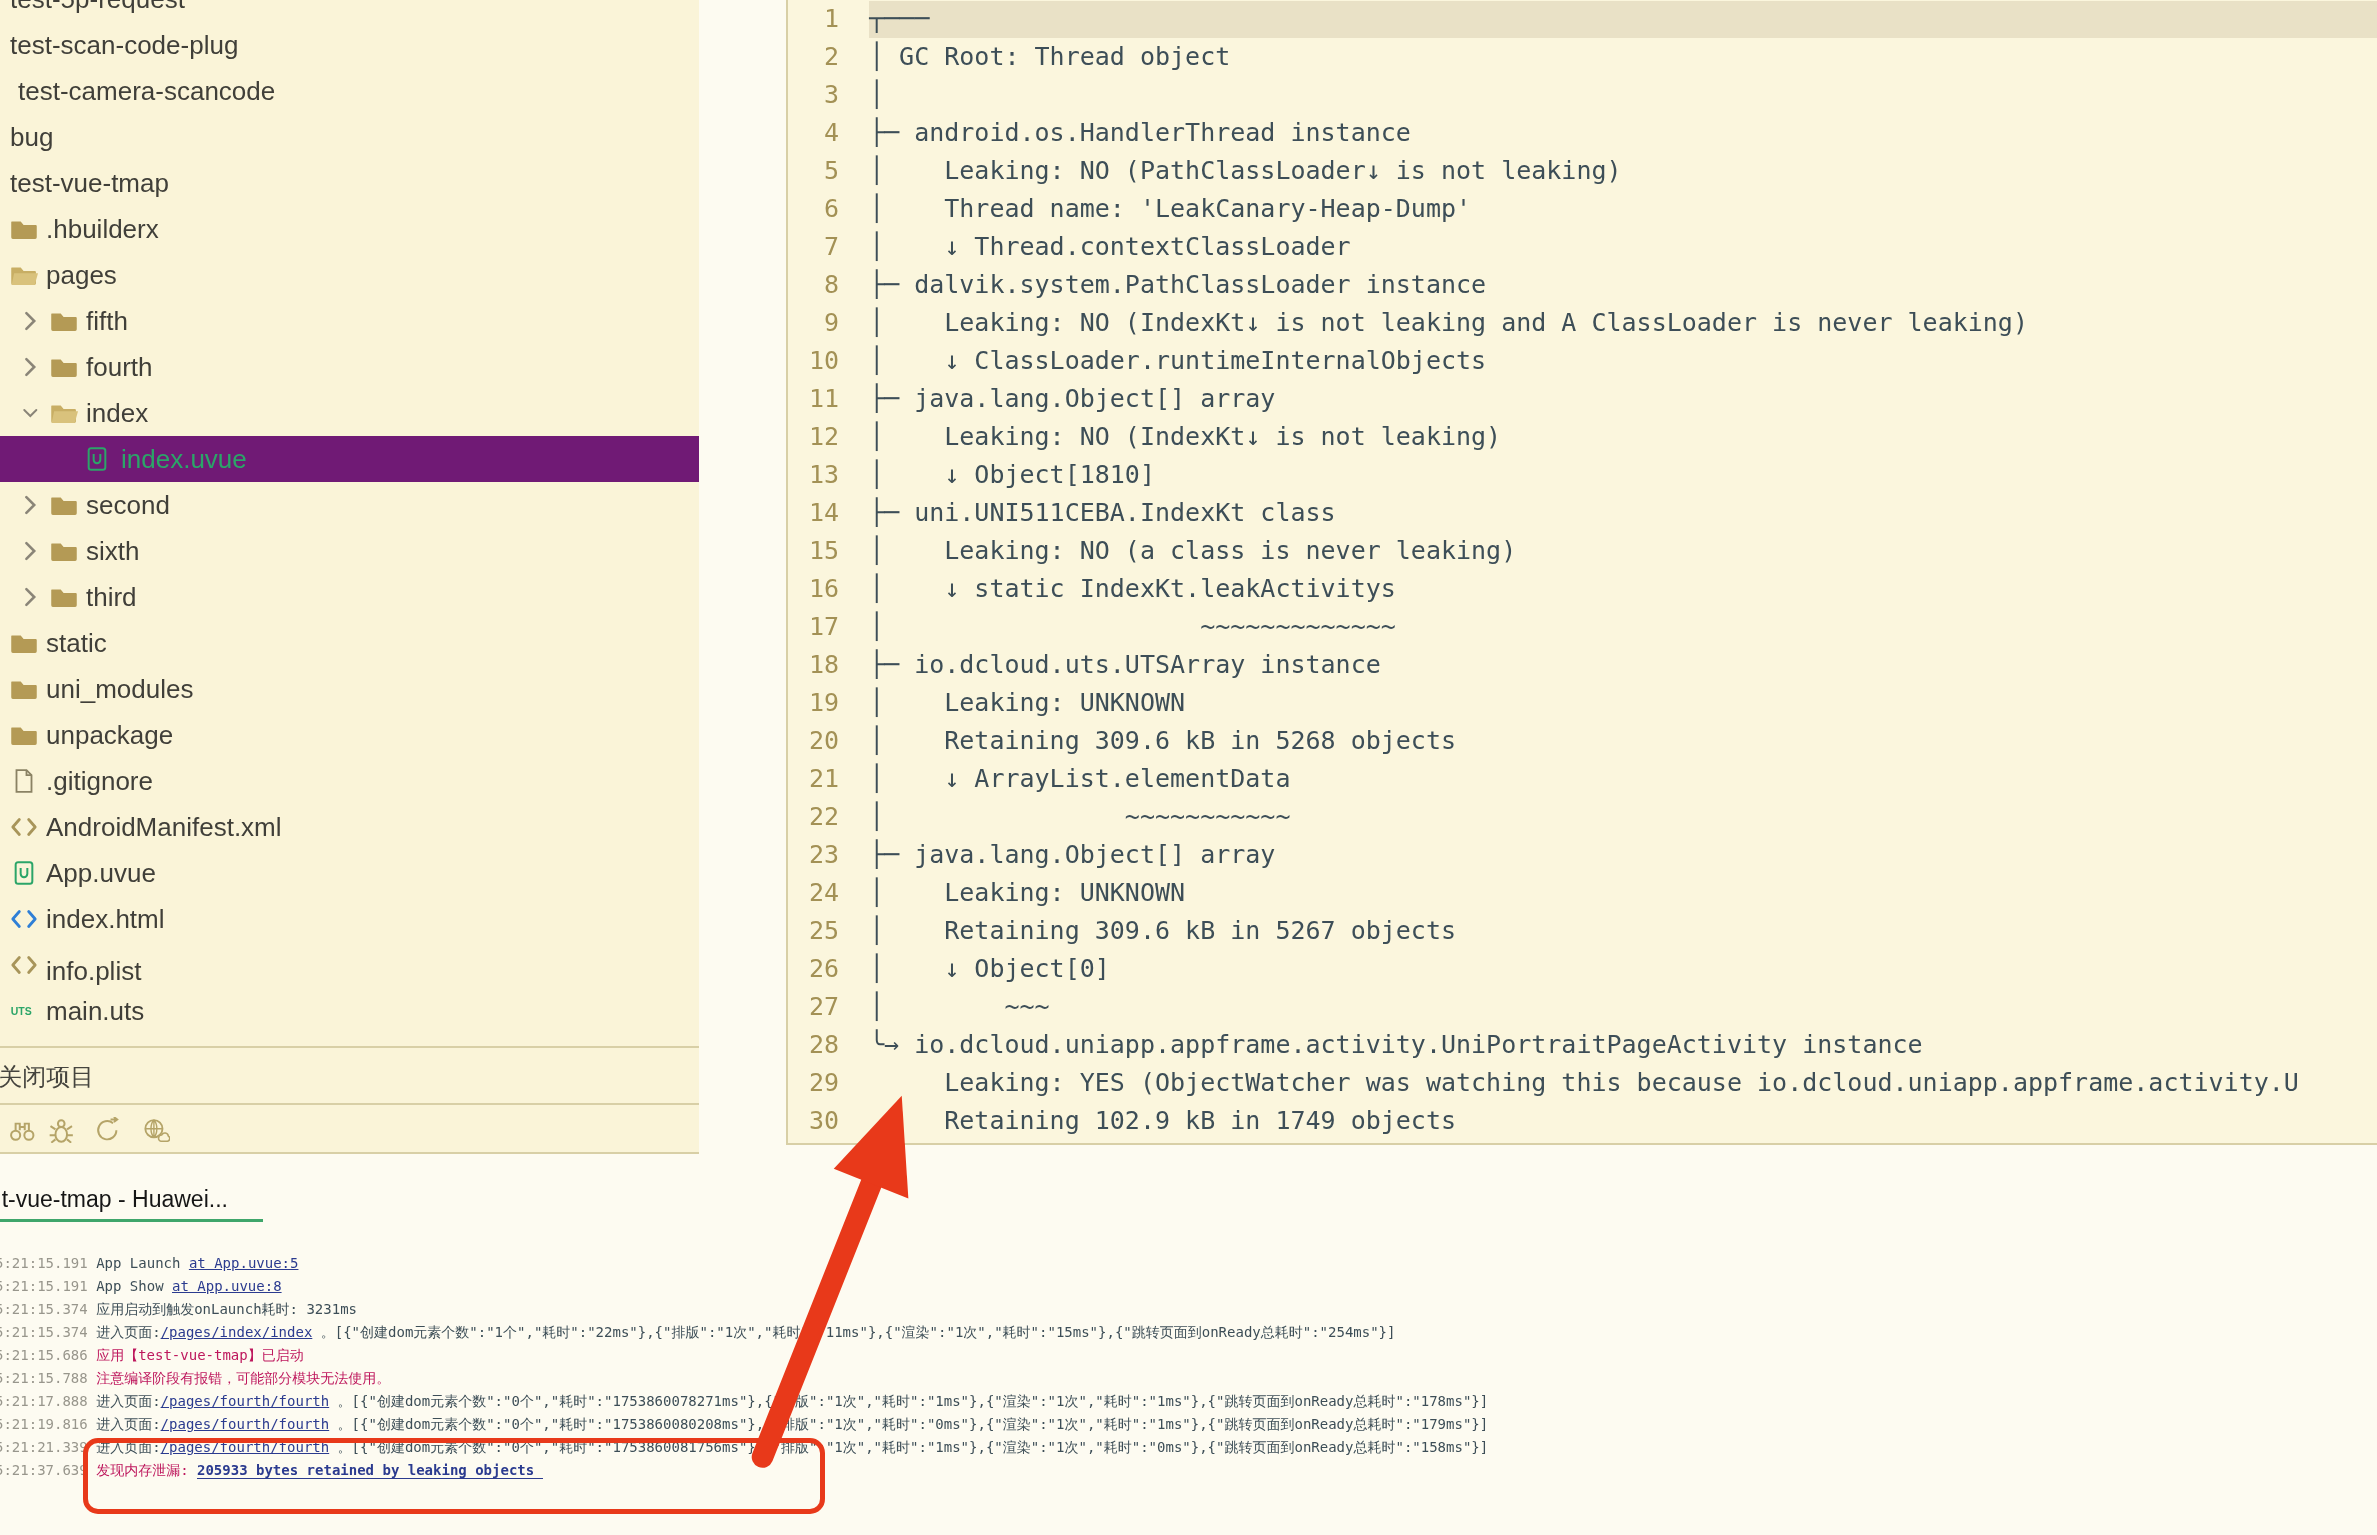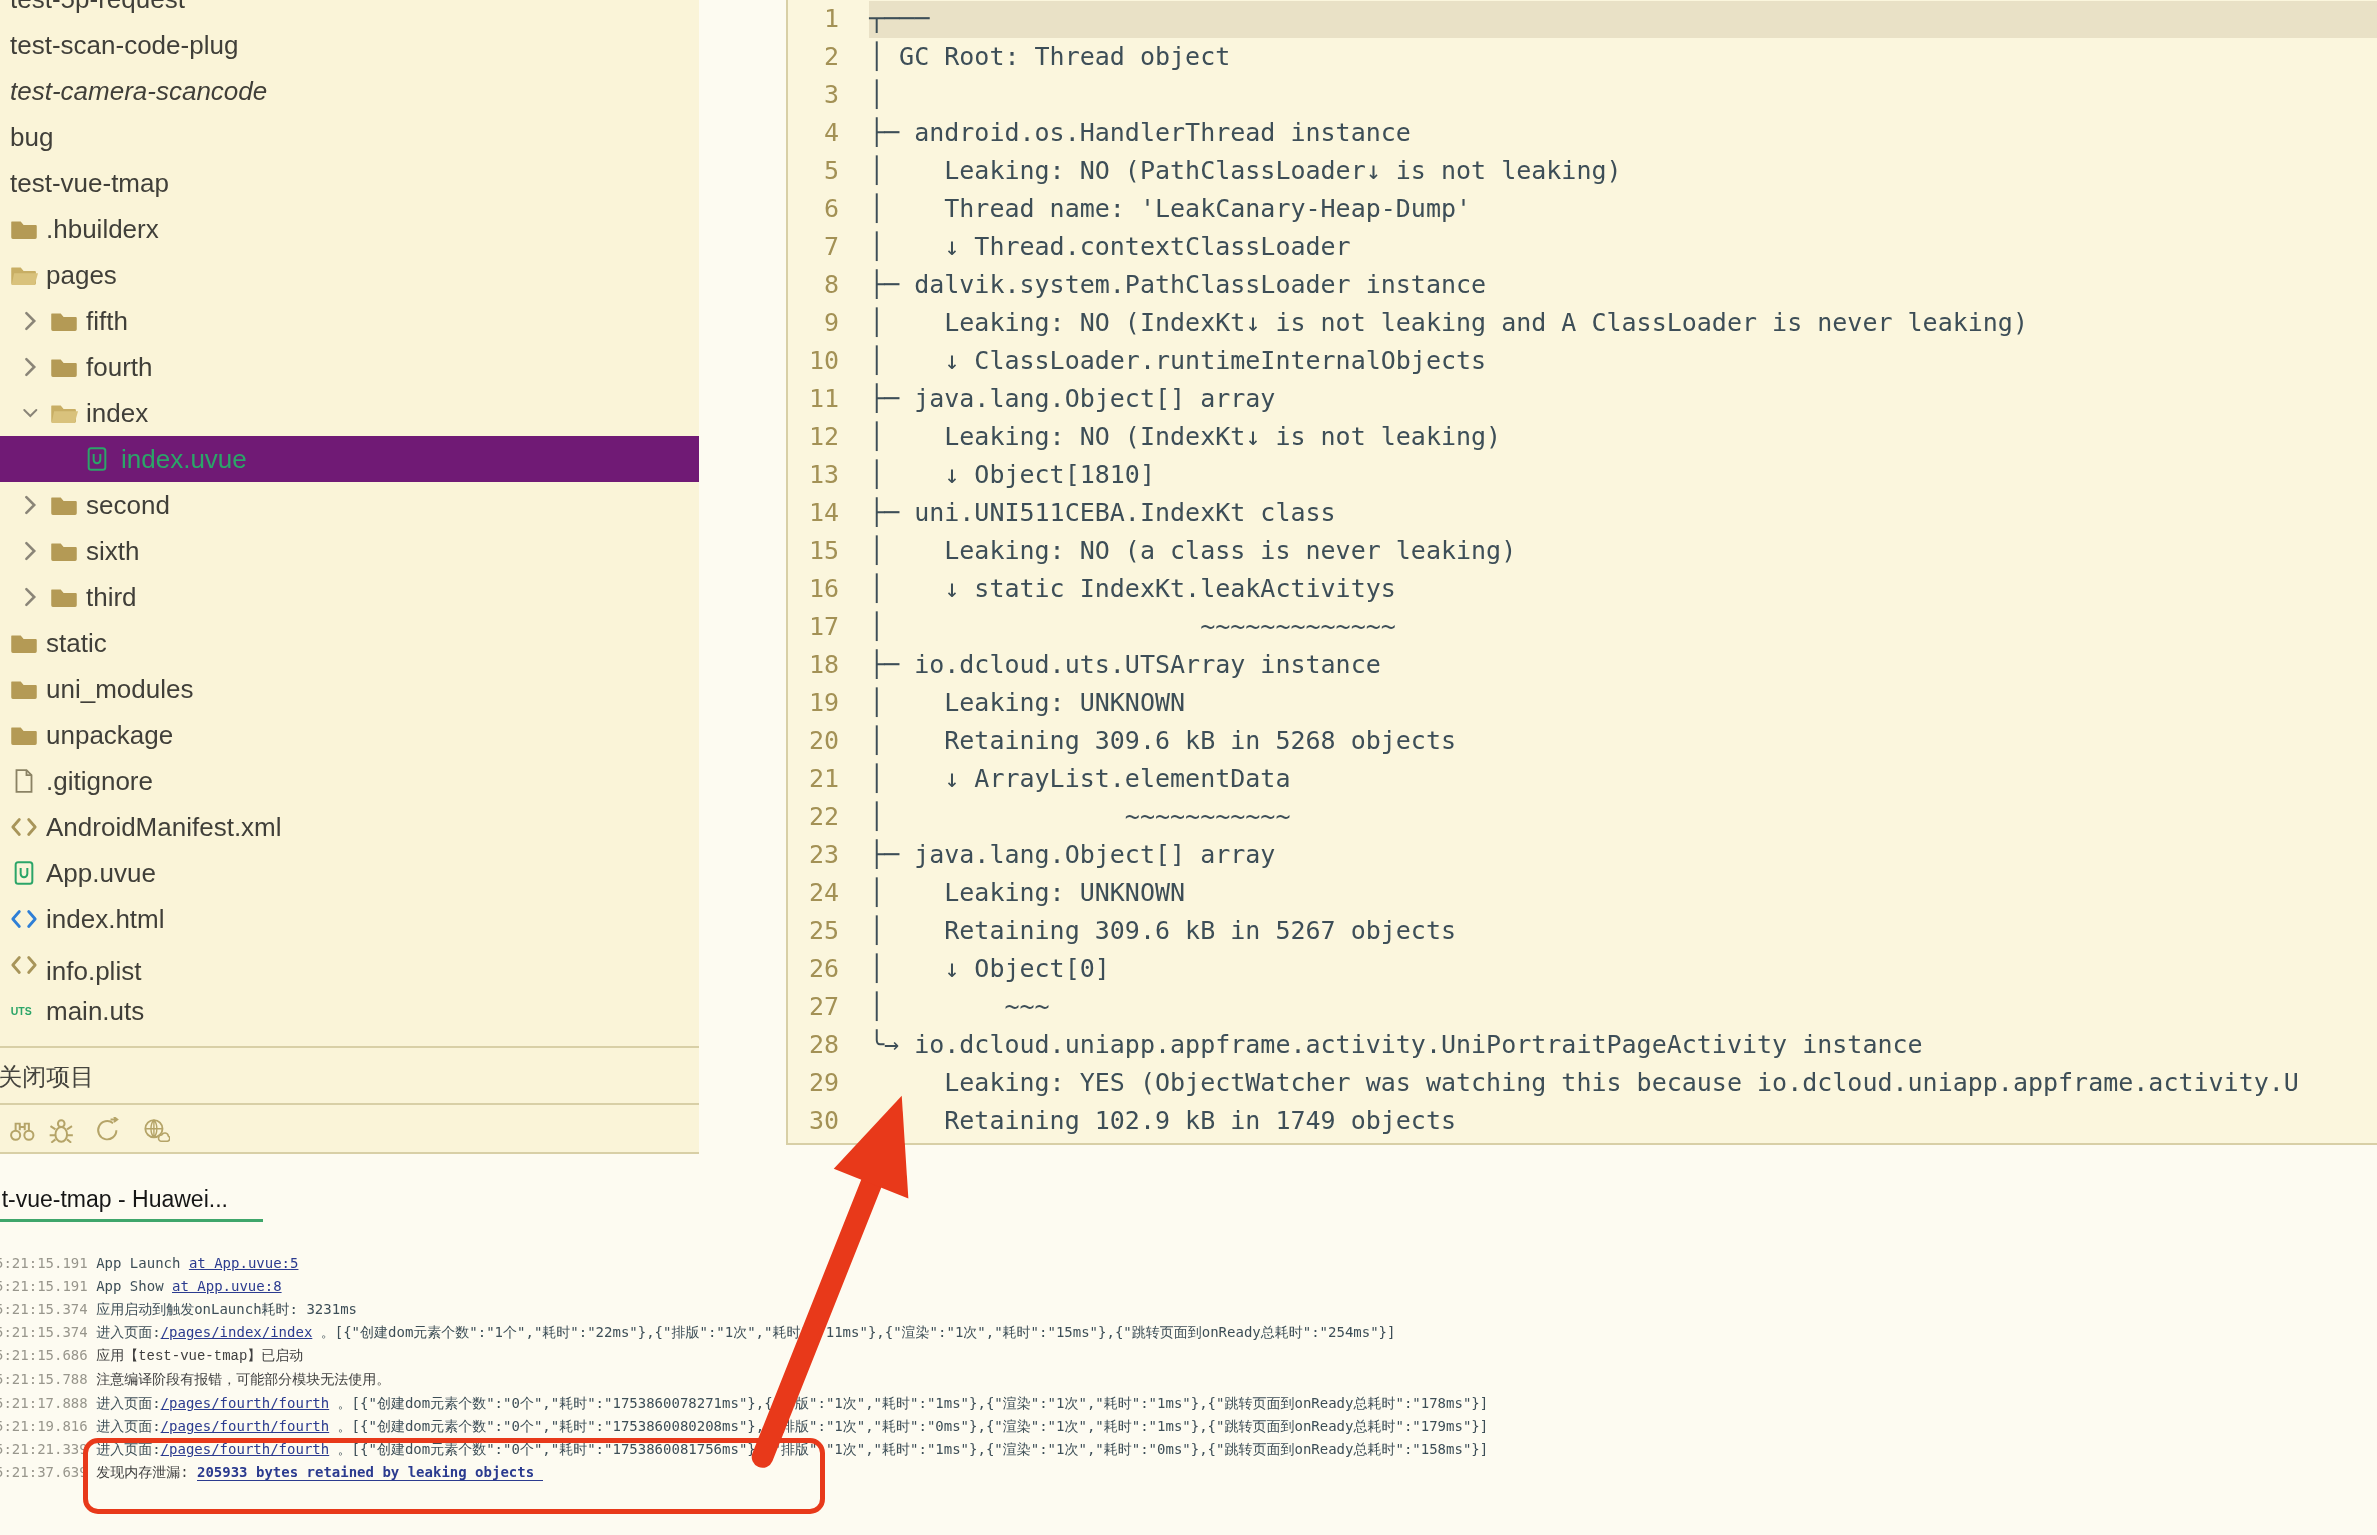--- a/index.html
+++ b/index.html
@@ -43,21 +43,21 @@
   .lc{margin-left:30px;}
   .editor-bottom-div{position:absolute;left:788px;right:0;top:1143px;height:1.7px;background:#d8cfa6;}
   
   .console{position:absolute;left:0;top:1154px;right:0;bottom:0;background:#fdfbf1;}
   .console-tab{position:absolute;left:1.7px;top:31.5px;font-size:23px;color:#161616;white-space:pre;}
   .tab-underline{position:absolute;left:0;top:65px;width:263px;height:3.3px;background:#3fa66b;}
   .log{position:absolute;left:-5px;top:98px;
     font-family:"DejaVu Sans Mono",monospace;font-size:14px;line-height:23px;white-space:pre;color:#3d4e57;}
   .log .ts{color:#98968c;}
   .log .lk{color:#2b3b8f;text-decoration:underline;}
-  .log .red{color:#404040;font-family:Liberation Mono, monospace;}
+  .log .red{color:#be185d;}
   .log .lk2{color:#2b3b8f;border-bottom:1.7px solid #2b3b8f;font-weight:bold;}
   
   .leak-rect{position:absolute;left:83px;top:1438px;width:732px;height:66px;
     border:5.8px solid #e8391a;border-radius:15px;pointer-events:none;}
   .anno{position:absolute;left:0;top:0;pointer-events:none;}
 </style>
 </head>
 <body>
 
 <aside class="sidebar">
@@ -67,21 +67,21 @@
     <span class="tlabel" style="left: 10px;">test-5p-request</span>
   </div>
 
   <div class="trow">
 
     <span class="tlabel" style="left: 10px;">test-scan-code-plug</span>
   </div>
 
   <div class="trow">
 
-    <span class="tlabel" style="left: 10px; font-style: italic;">test-camera-scancode</span>
+    <span class="tlabel" style="left: 18px;">test-camera-scancode</span>
   </div>
 
   <div class="trow">
 
     <span class="tlabel" style="left: 10px;">bug</span>
   </div>
 
   <div class="trow">
 
     <span class="tlabel" style="left: 10px;">test-vue-tmap</span>

